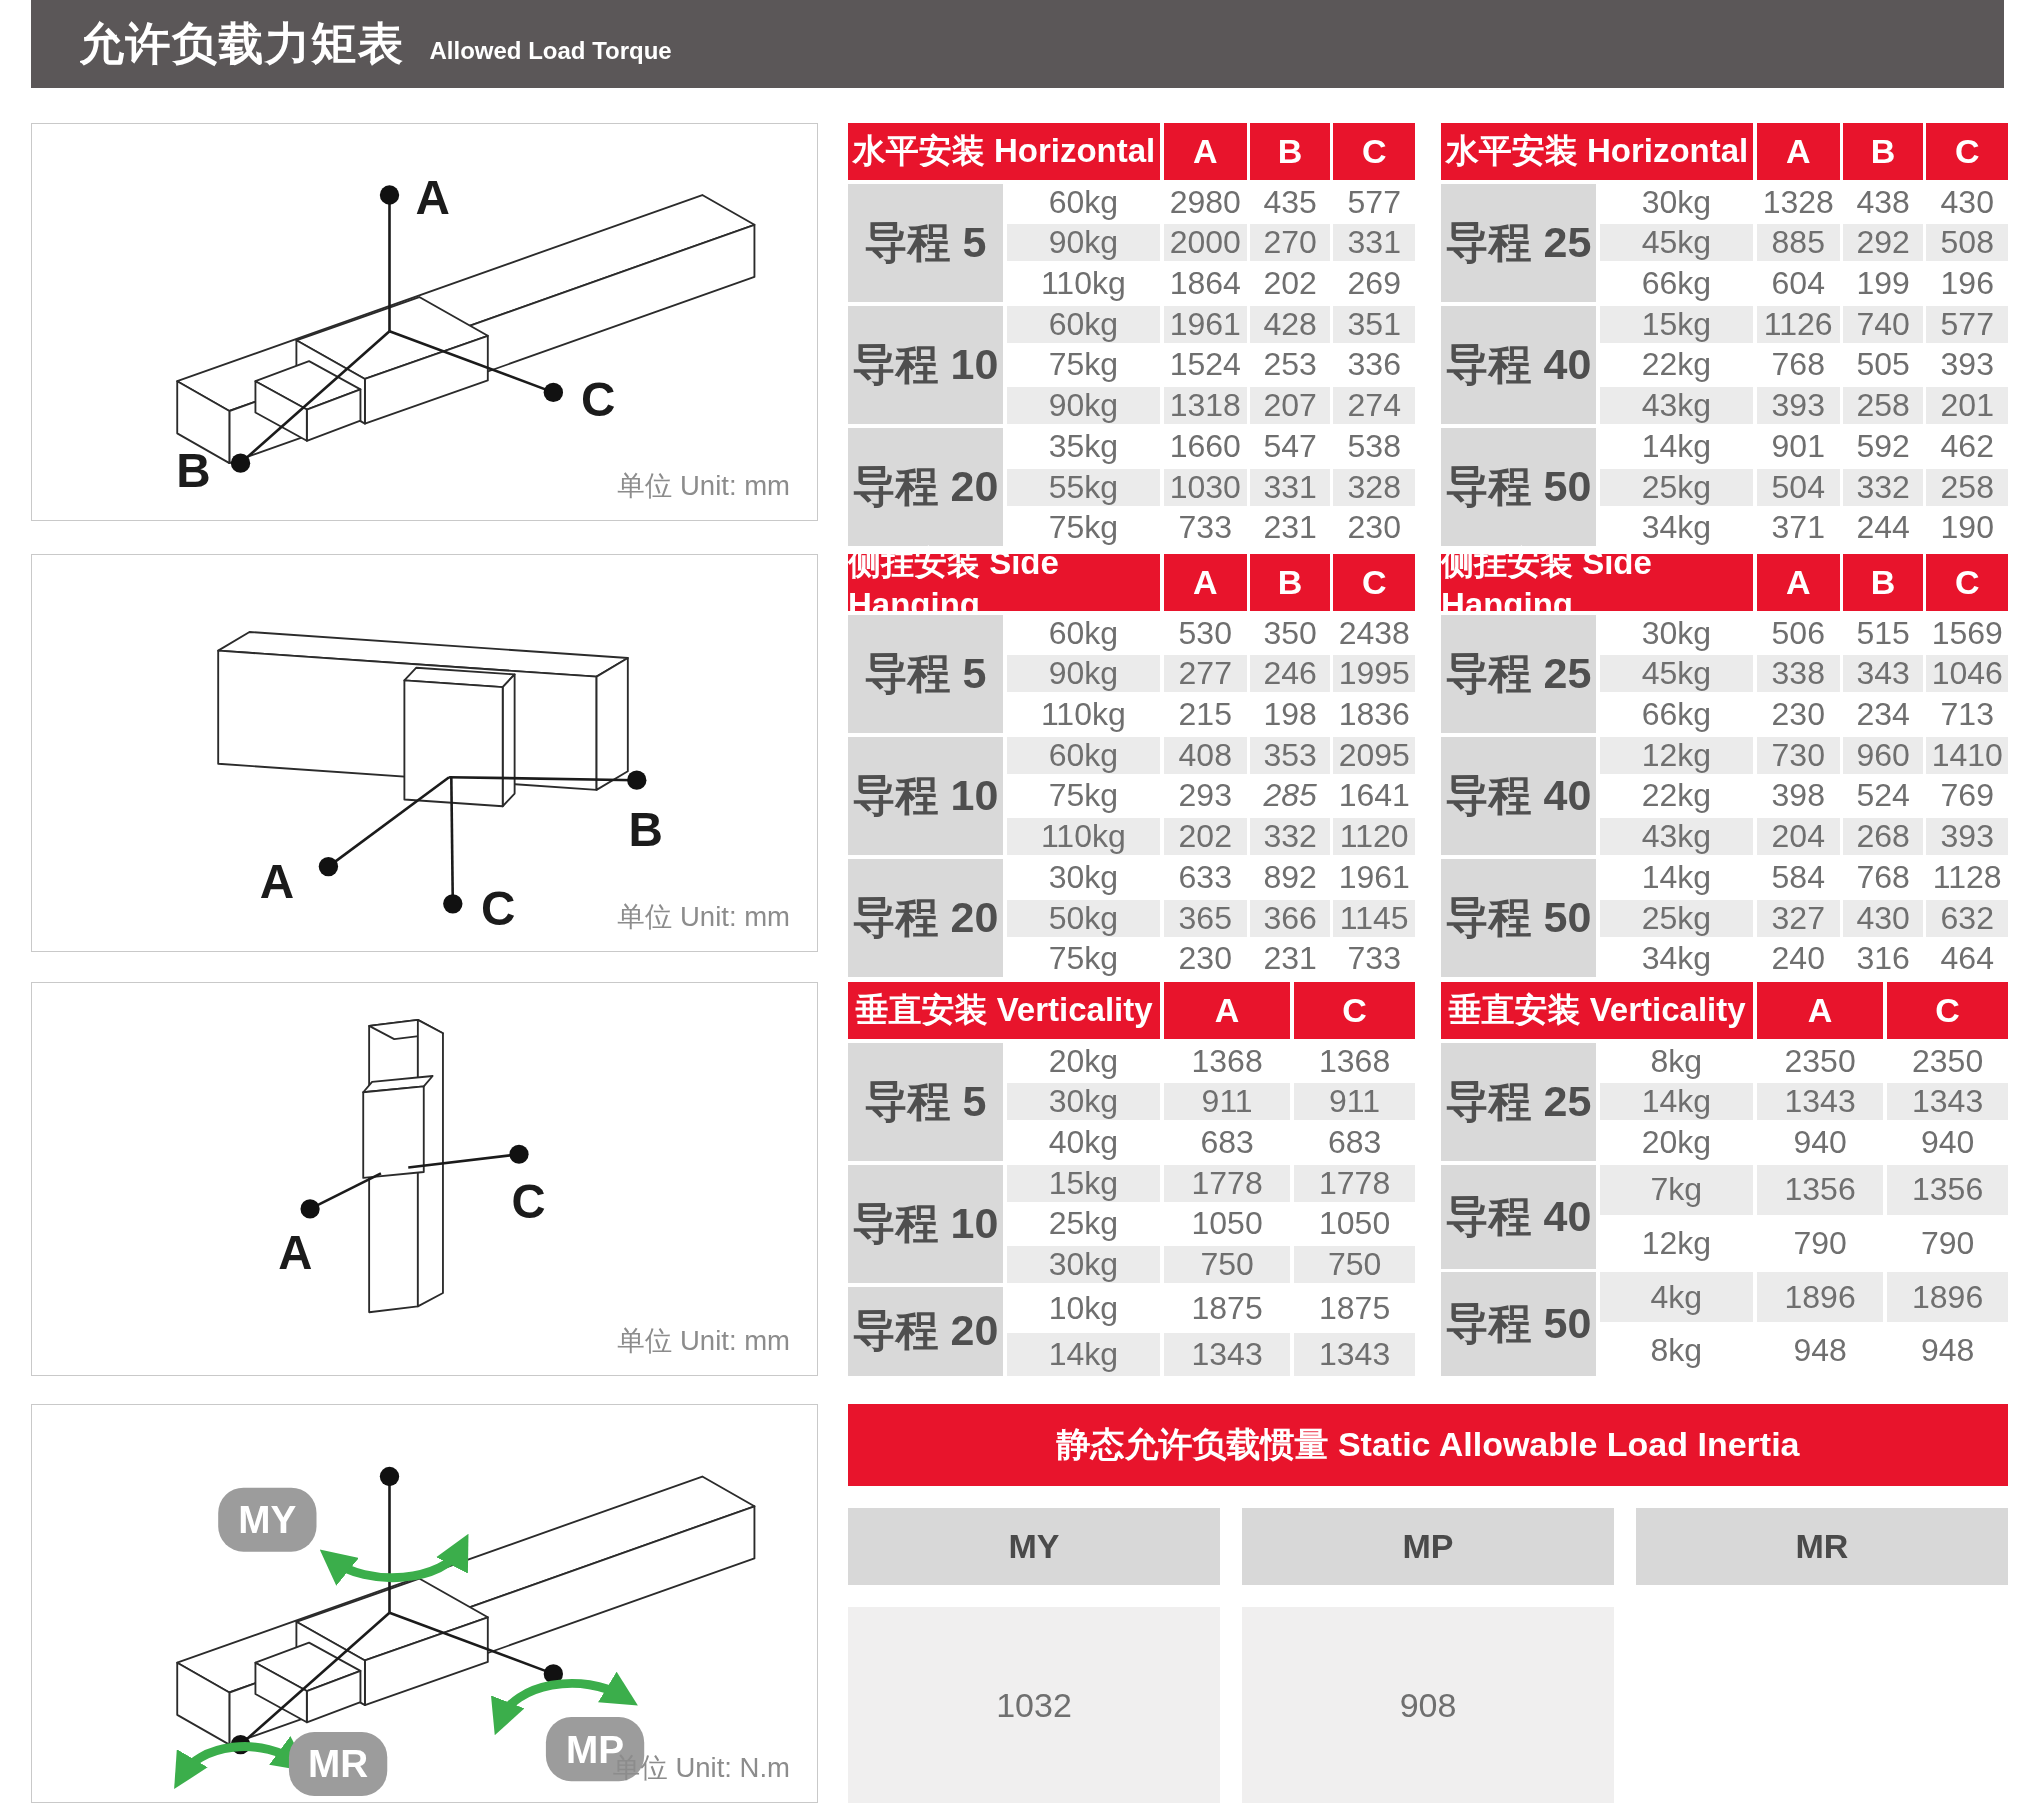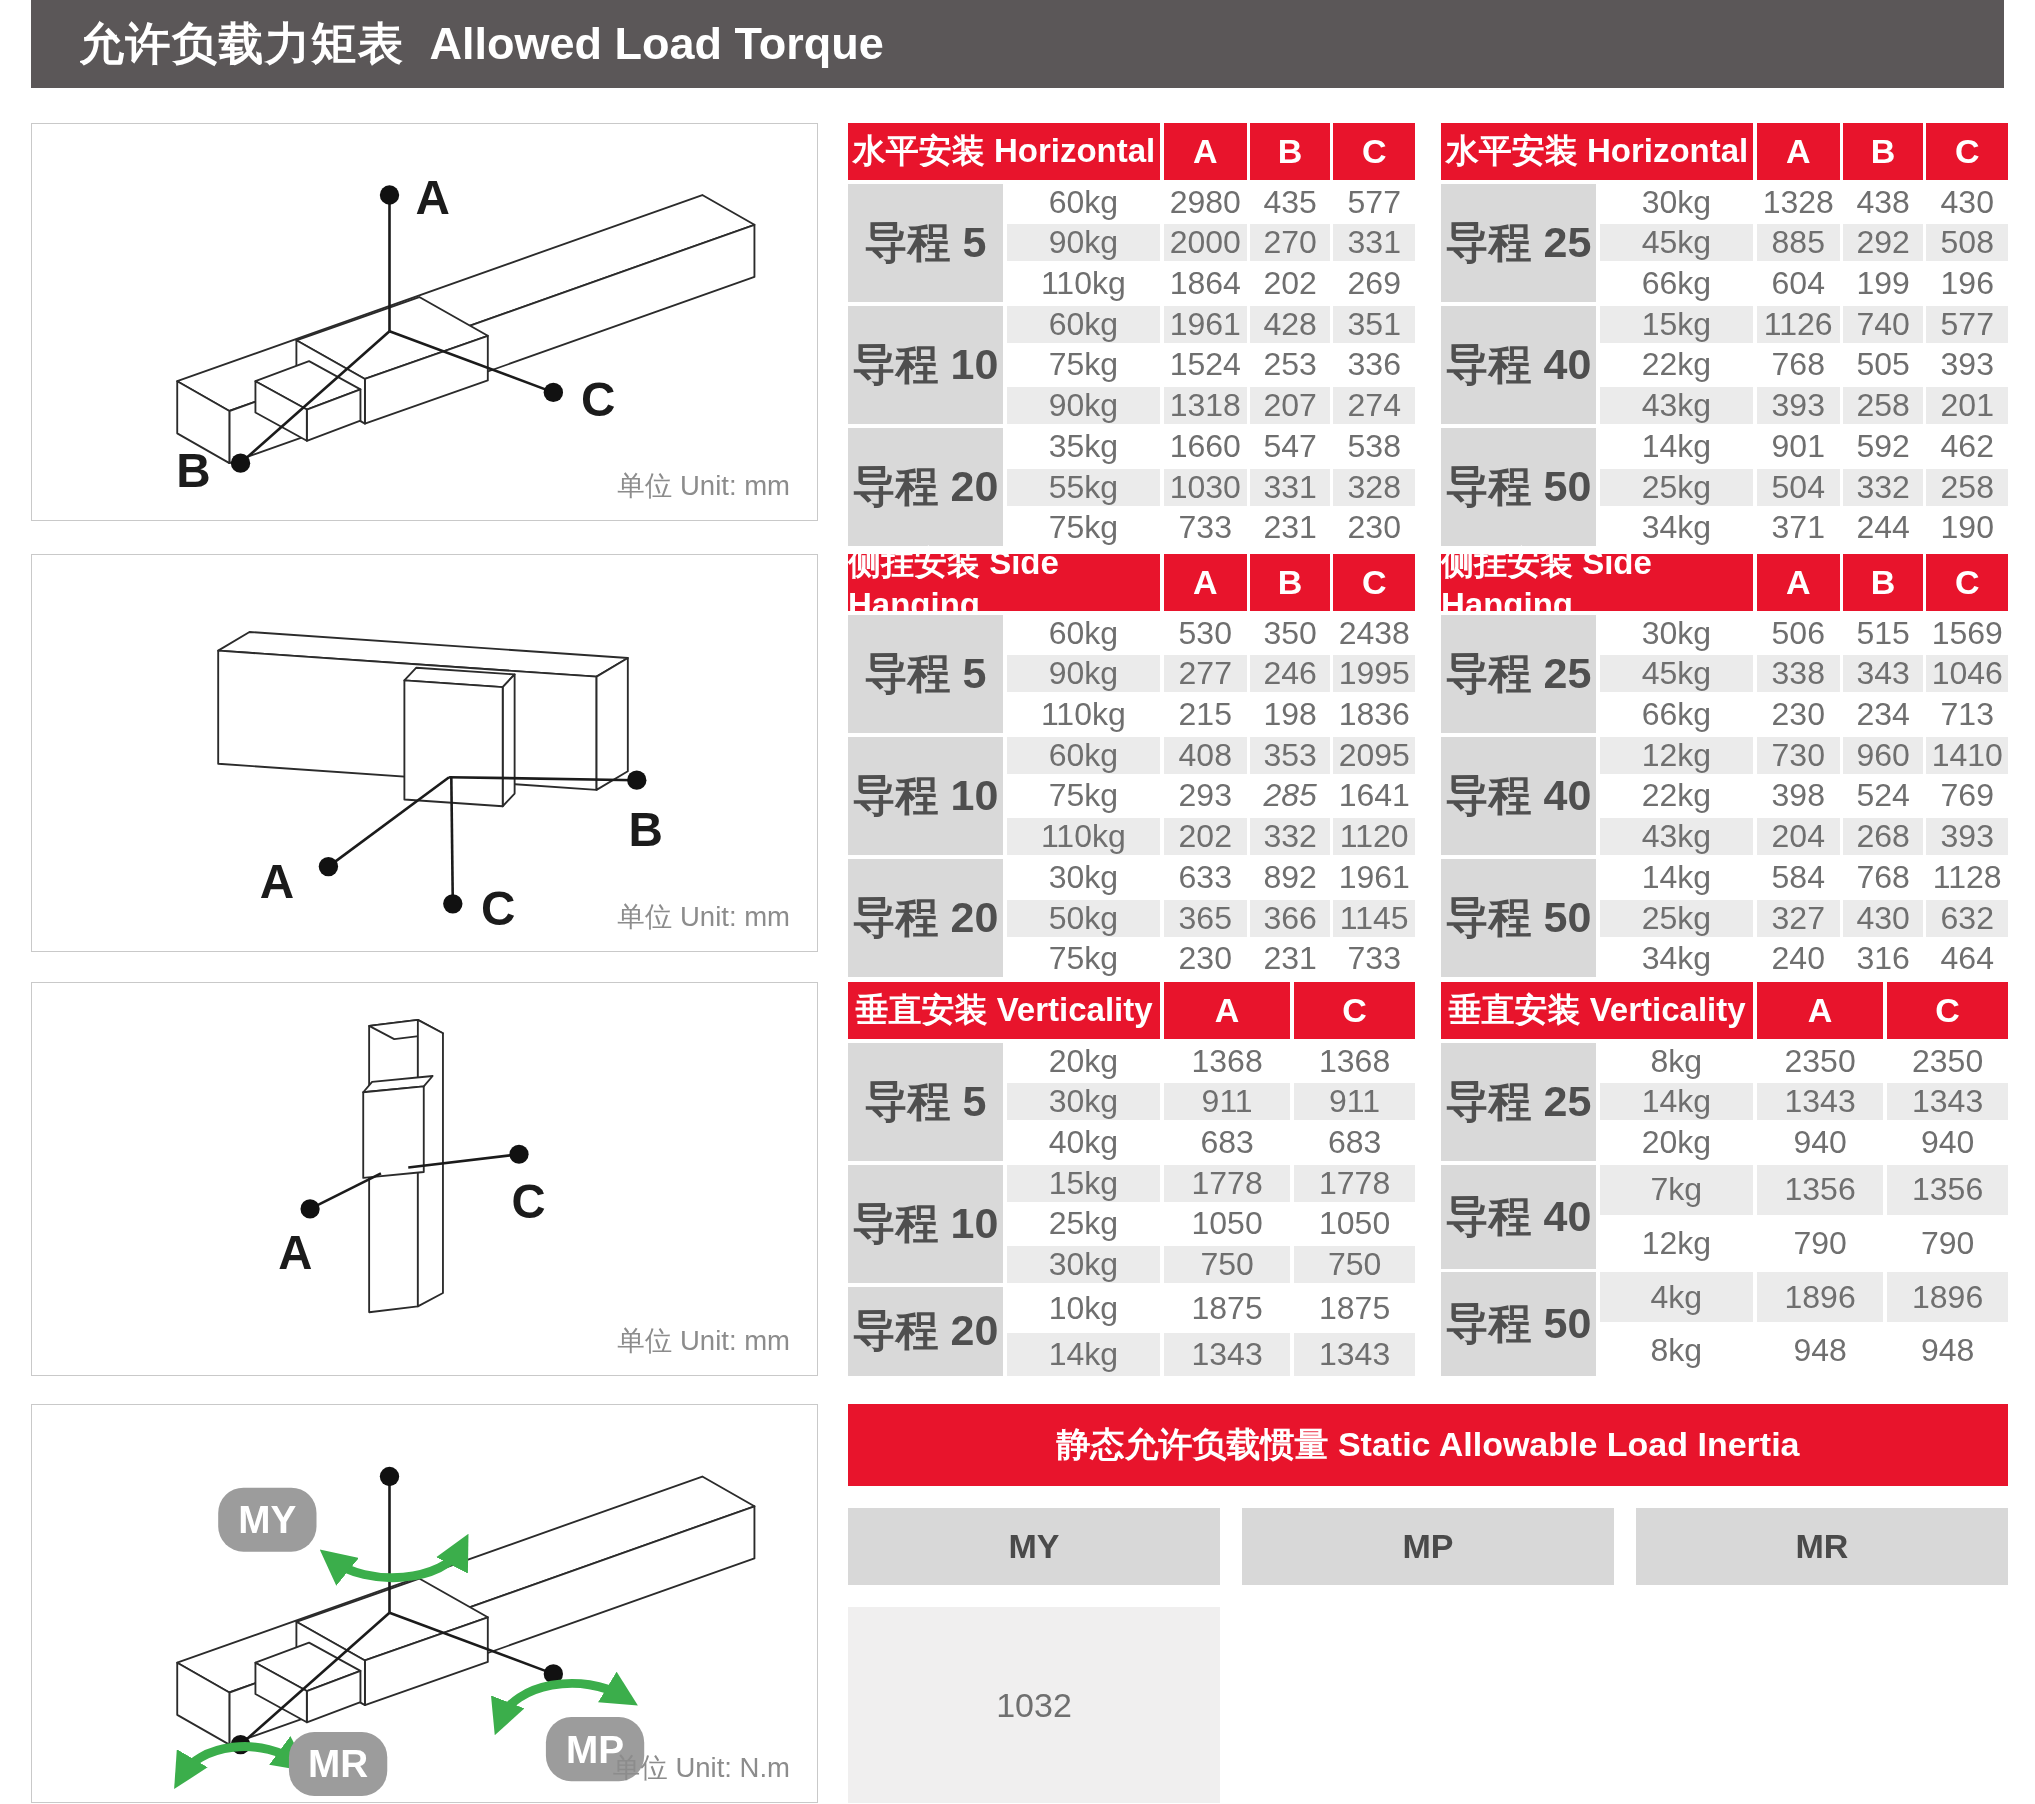--- a/index.html
+++ b/index.html
@@ -22,21 +22,21 @@
     width:2035px;height:1805px;position:relative;overflow:hidden;
     font-family:"Liberation Sans","DejaVu Sans",sans-serif;
   }
   
   .titlebar{
     position:absolute;left:31px;top:0;width:1973px;height:88px;
     background:var(--bar);color:#fff;line-height:88px;padding-left:48px;
     white-space:nowrap;
   }
   .titlebar .t-zh{font-size:45px;font-weight:bold;letter-spacing:1.5px;}
-  .titlebar .t-en{font-size:45px;font-weight:bold;margin-left:25px;margin-top:7px;}
+  .titlebar .t-en{font-size:24px;font-weight:bold;margin-left:25px;margin-top:7px;}
   
   .fig{
     position:absolute;left:31px;width:787px;background:#fff;
     border:1.5px solid var(--border);
   }
   .fig1{top:123px;height:398px}
   .fig2{top:554px;height:398px}
   .fig3{top:982px;height:394px}
   .fig4{top:1404px;height:399px}
   .fig svg{position:absolute;left:0;top:0;width:100%;height:100%;}
@@ -458,14 +458,15 @@
     <div class="cell val" style="grid-area: 8 / 3;">948</div>
     <div class="cell val" style="grid-area: 8 / 4;">948</div>
   </section>
 
 <section class="inertia">
   <div class="cell title">静态允许负载惯量 Static Allowable Load Inertia</div>
   <div class="cell sub">MY</div>
   <div class="cell sub">MP</div>
   <div class="cell sub">MR</div>
   <div class="cell ival">1032</div>
+  <div class="cell ival">908</div>
 </section>
 
 
 </body></html>

